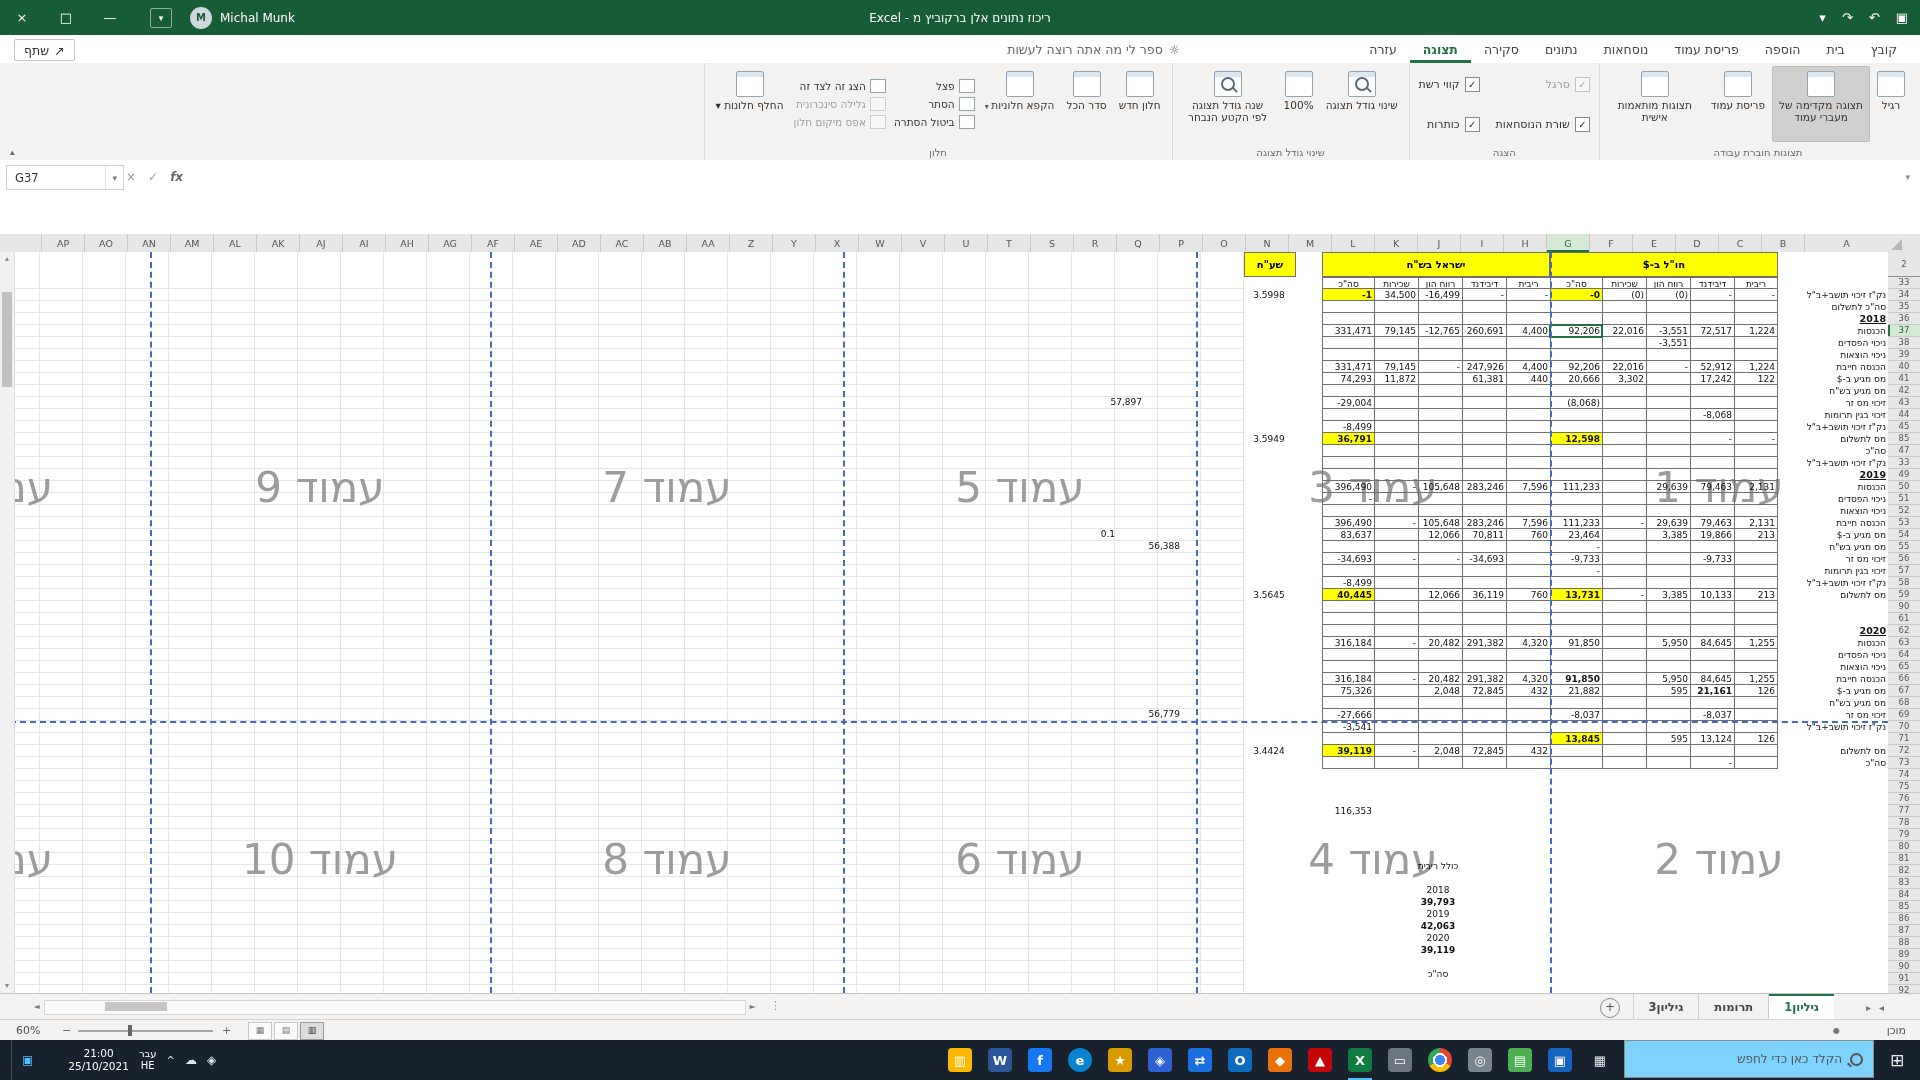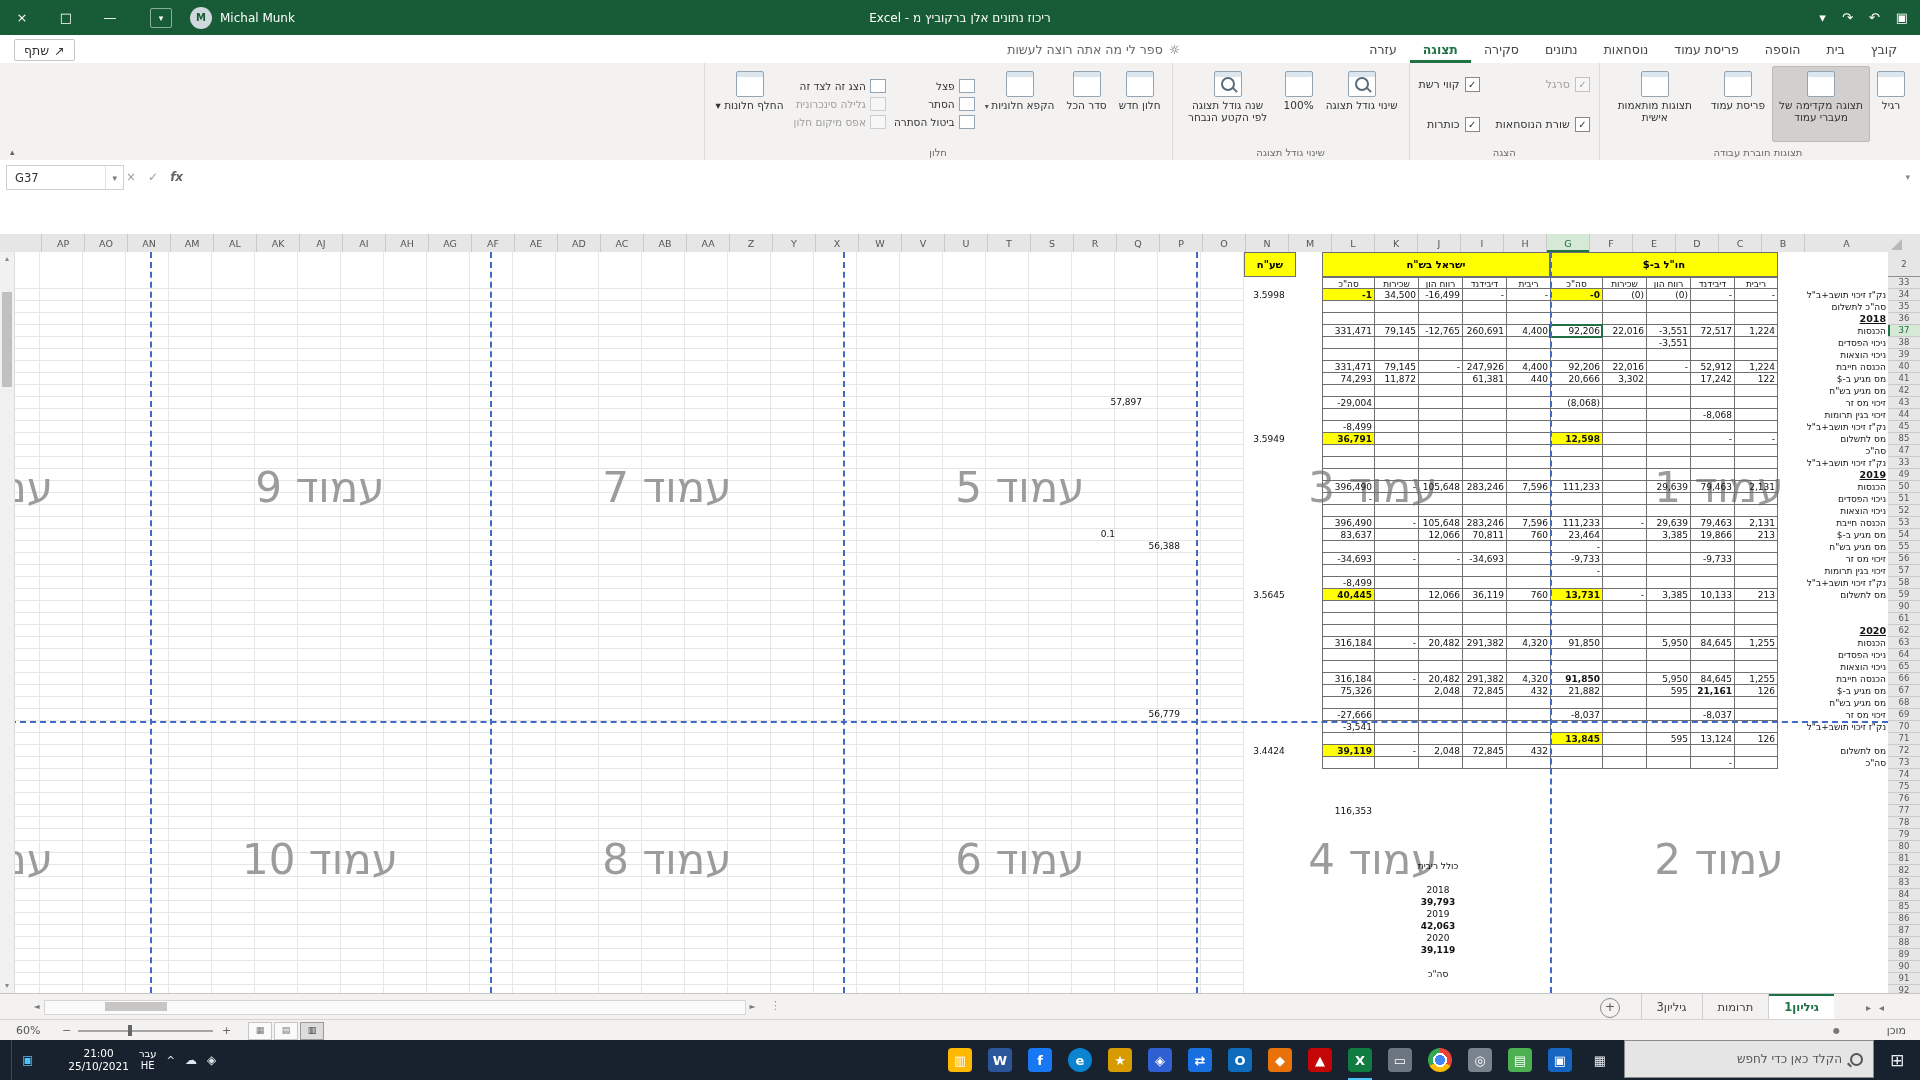--- a/index.html
+++ b/index.html
@@ -95,21 +95,21 @@
 
   
   .vscroll{position:absolute;left:0;top:252px;bottom:87px;width:14px;background:#f1f1f1;border-right:1px solid #dcdcdc;z-index:6;}
   .vthumb{position:absolute;left:2px;right:2px;top:40px;height:95px;background:#c1c1c1;}
   .varr{position:absolute;left:0;width:14px;height:14px;color:#888;font-size:8px;text-align:center;line-height:14px;}
 
   
   .tabbar{position:absolute;left:0;right:0;top:993px;height:26px;background:#f3f2f1;border-top:1px solid #c6c6c6;font-size:11.5px;color:#444;}
   .tabnav{position:absolute;right:36px;top:0;height:100%;display:flex;align-items:center;gap:8px;color:#777;font-size:10px;}
   .stabs{position:absolute;right:86px;top:0;height:100%;display:flex;direction:rtl;}
-  .stab{padding:0 15px;height:100%;display:flex;align-items:center;border-left:1px solid #d0cece;}
+  .stab{padding:0 15px;height:100%;display:flex;align-items:center;border-left:1px solid #d0cece;font-weight:bold;}
   .stab.active{background:#fff;color:#1e7145;font-weight:bold;box-shadow:inset 0 2px 0 #1e7145;}
   .addsheet{position:absolute;right:300px;top:4px;width:18px;height:18px;border-radius:50%;border:1px solid #8a8a8a;color:#555;text-align:center;line-height:16px;font-size:12px;}
   .hscroll{position:absolute;left:44px;top:6px;width:700px;height:13px;background:#fafafa;border:1px solid #d6d6d6;}
   .hthumb{position:absolute;left:60px;top:1px;height:9px;width:62px;background:#c8c6c4;}
   .harr{position:absolute;top:6px;width:13px;height:13px;color:#777;font-size:8px;text-align:center;line-height:13px;}
   .hdots{position:absolute;left:770px;top:5px;color:#999;font-size:11px;}
 
   
   .statusbar{position:absolute;left:0;right:0;top:1019px;height:21px;background:#f3f2f1;border-top:1px solid #d6d4d2;font-size:11px;color:#555;}
   .ready{position:absolute;right:14px;top:0;height:100%;display:flex;align-items:center;}
@@ -119,21 +119,21 @@
   .ztrack{position:absolute;left:78px;top:10px;width:135px;height:2px;background:#a5a5a5;}
   .zthumb{position:absolute;left:128px;top:5px;width:4px;height:11px;background:#666;}
   .zplus{position:absolute;left:222px;top:0;height:100%;display:flex;align-items:center;color:#666;}
   .viewbtns{position:absolute;left:248px;top:2px;display:flex;gap:2px;}
   .vbtn{width:22px;height:16px;border:1px solid #c6c6c6;background:#fafafa;color:#777;font-size:9px;text-align:center;line-height:15px;}
   .vbtn.on{background:#dcdcdc;border-color:#9a9a9a;color:#333;}
 
   
   .taskbar{position:absolute;left:0;right:0;bottom:0;height:40px;background:#18222e;color:#fff;z-index:10;}
   .start{position:absolute;right:0;top:0;width:46px;height:40px;display:flex;align-items:center;justify-content:center;font-size:17px;color:#e8eaed;}
-  .tsearch{position:absolute;right:46px;top:0;width:250px;height:38px;background:#e5e5e5;border:1px solid #8a8a8a;box-sizing:border-box;display:flex;align-items:center;gap:8px;padding:0 10px;font-size:12px;color:#555;direction:rtl;}
+  .tsearch{position:absolute;right:46px;top:0;width:250px;height:38px;background:#7dd3fc;border:1px solid #8a8a8a;box-sizing:border-box;display:flex;align-items:center;gap:8px;padding:0 10px;font-size:12px;color:#555;direction:rtl;}
   .tmag{width:9px;height:9px;border:2px solid #555;border-radius:50%;position:relative;flex:none;}
   .tmag::after{content:"";position:absolute;width:5px;height:2px;background:#555;transform:rotate(45deg);left:-5px;bottom:-2px;}
   .apps{position:absolute;right:300px;top:0;height:40px;display:flex;direction:rtl;}
   .appicon{width:40px;height:40px;display:flex;align-items:center;justify-content:center;position:relative;}
   .appicon.open::after{content:"";position:absolute;bottom:0;left:8px;right:8px;height:2px;background:#4cc2ff;}
   .tile{width:24px;height:24px;border-radius:4px;display:flex;align-items:center;justify-content:center;font-size:13px;font-weight:bold;color:#fff;}
   .tile.round{border-radius:50%;}
   .tile.chromec{border-radius:50%;background:radial-gradient(circle,#4285f4 0 5px,#fff 5px 7px,transparent 7px),conic-gradient(#ea4335 0 120deg,#fbbc05 120deg 240deg,#34a853 240deg 360deg);}
   .tray{position:absolute;left:0;top:0;height:40px;display:flex;align-items:center;gap:10px;padding-left:8px;font-size:10px;direction:ltr;}
   .sliver{width:3px;height:40px;border-right:1px solid #3a4a5a;}

